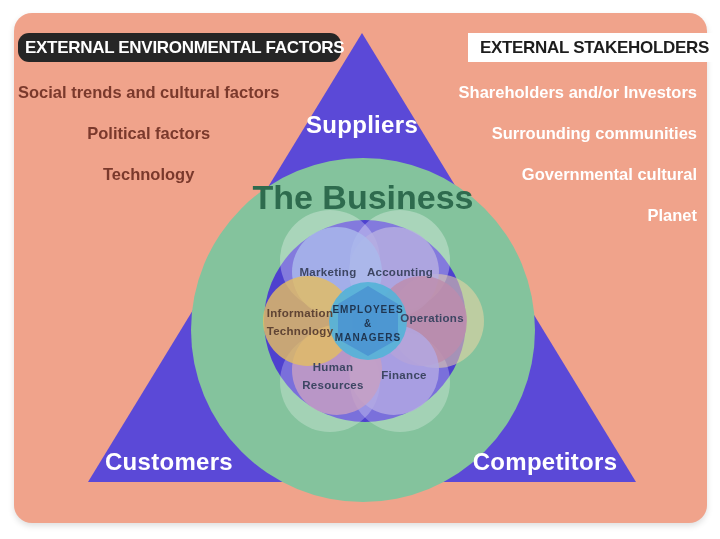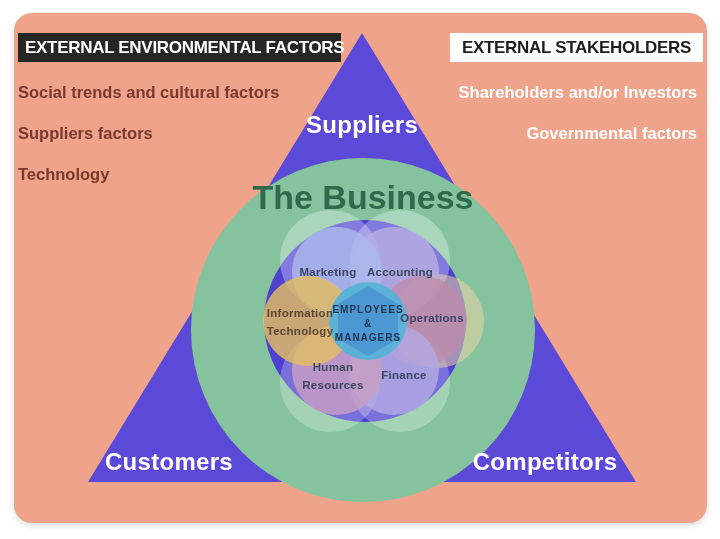--- a/index.html
+++ b/index.html
@@ -3,26 +3,26 @@
 <meta charset="utf-8">
 <style>
   html,body{margin:0;padding:0;background:#ffffff;width:720px;height:539px;overflow:hidden;
     font-family:"Liberation Sans", sans-serif;}
   .stage{position:relative;width:720px;height:539px;background:#ffffff;}
   .panel{position:absolute;left:14px;top:13px;width:693px;height:510px;background:#f0a38b;
     border-radius:18px;box-shadow:0 3px 6px rgba(0,0,0,0.13);}
   svg.diagram{position:absolute;left:0;top:0;z-index:2;}
   .hdr{position:absolute;top:33px;height:29px;line-height:29px;z-index:3;
     font-weight:bold;font-size:17px;letter-spacing:-0.3px;white-space:nowrap;}
-  .hdr-left{left:18px;width:323px;background:#262626;color:#ffffff;padding-left:7px;box-sizing:border-box;}
-  .hdr-right{left:450px;width:253px;background:#ffffff;color:#1d1d1d;text-align:center;}
+  .hdr-left{left:18px;width:323px;background:#262626;color:#ffffff;padding-left:7px;box-sizing:border-box;border-radius:11px;}
+  .hdr-right{left:468px;width:253px;background:#ffffff;color:#1d1d1d;text-align:center;}
   .list{position:absolute;top:82px;z-index:3;list-style:none;margin:0;padding:0;
     font-weight:bold;font-size:16.5px;}
   .list li{height:20px;line-height:20px;margin-bottom:21px;white-space:nowrap;}
-  .list-left{left:18px;color:#7a392c;text-align:left;}
+  .list-left{left:18px;color:#7a392c;text-align:center;}
   .list-right{right:23px;color:#ffffff;text-align:right;}
   text{font-family:"Liberation Sans", sans-serif;}
   .t-tri{fill:#ffffff;font-size:24px;font-weight:bold;letter-spacing:0.3px;}
   .t-biz{fill:#2e6b4e;font-size:34px;font-weight:bold;}
   .t-petal{fill:#3d4663;font-size:11.5px;font-weight:bold;letter-spacing:0.3px;}
   .t-it{fill:#5f4434;}
   .t-core{fill:#1f3550;font-size:10px;font-weight:bold;letter-spacing:1px;}
 </style>
 </head>
 <body>
@@ -72,21 +72,23 @@
     <text x="368" y="313" text-anchor="middle" class="t-core">EMPLOYEES</text>
     <text x="368" y="327" text-anchor="middle" class="t-core">&amp;</text>
     <text x="368" y="341" text-anchor="middle" class="t-core">MANAGERS</text>
   </svg>
 
   <div class="hdr hdr-left">EXTERNAL ENVIRONMENTAL FACTORS</div>
   <div class="hdr hdr-right">EXTERNAL STAKEHOLDERS</div>
 
   <ul class="list list-left">
     <li>Social trends and cultural factors</li>
-    <li>Suppliers factors</li>
+    <li>Political factors</li>
     <li>Technology</li>
   </ul>
 
   <ul class="list list-right">
     <li>Shareholders and/or Investors</li>
-    <li>Governmental factors</li>
+    <li>Surrounding communities</li>
+    <li>Governmental cultural</li>
+    <li>Planet</li>
   </ul>
 </div>
 
 </body></html>

